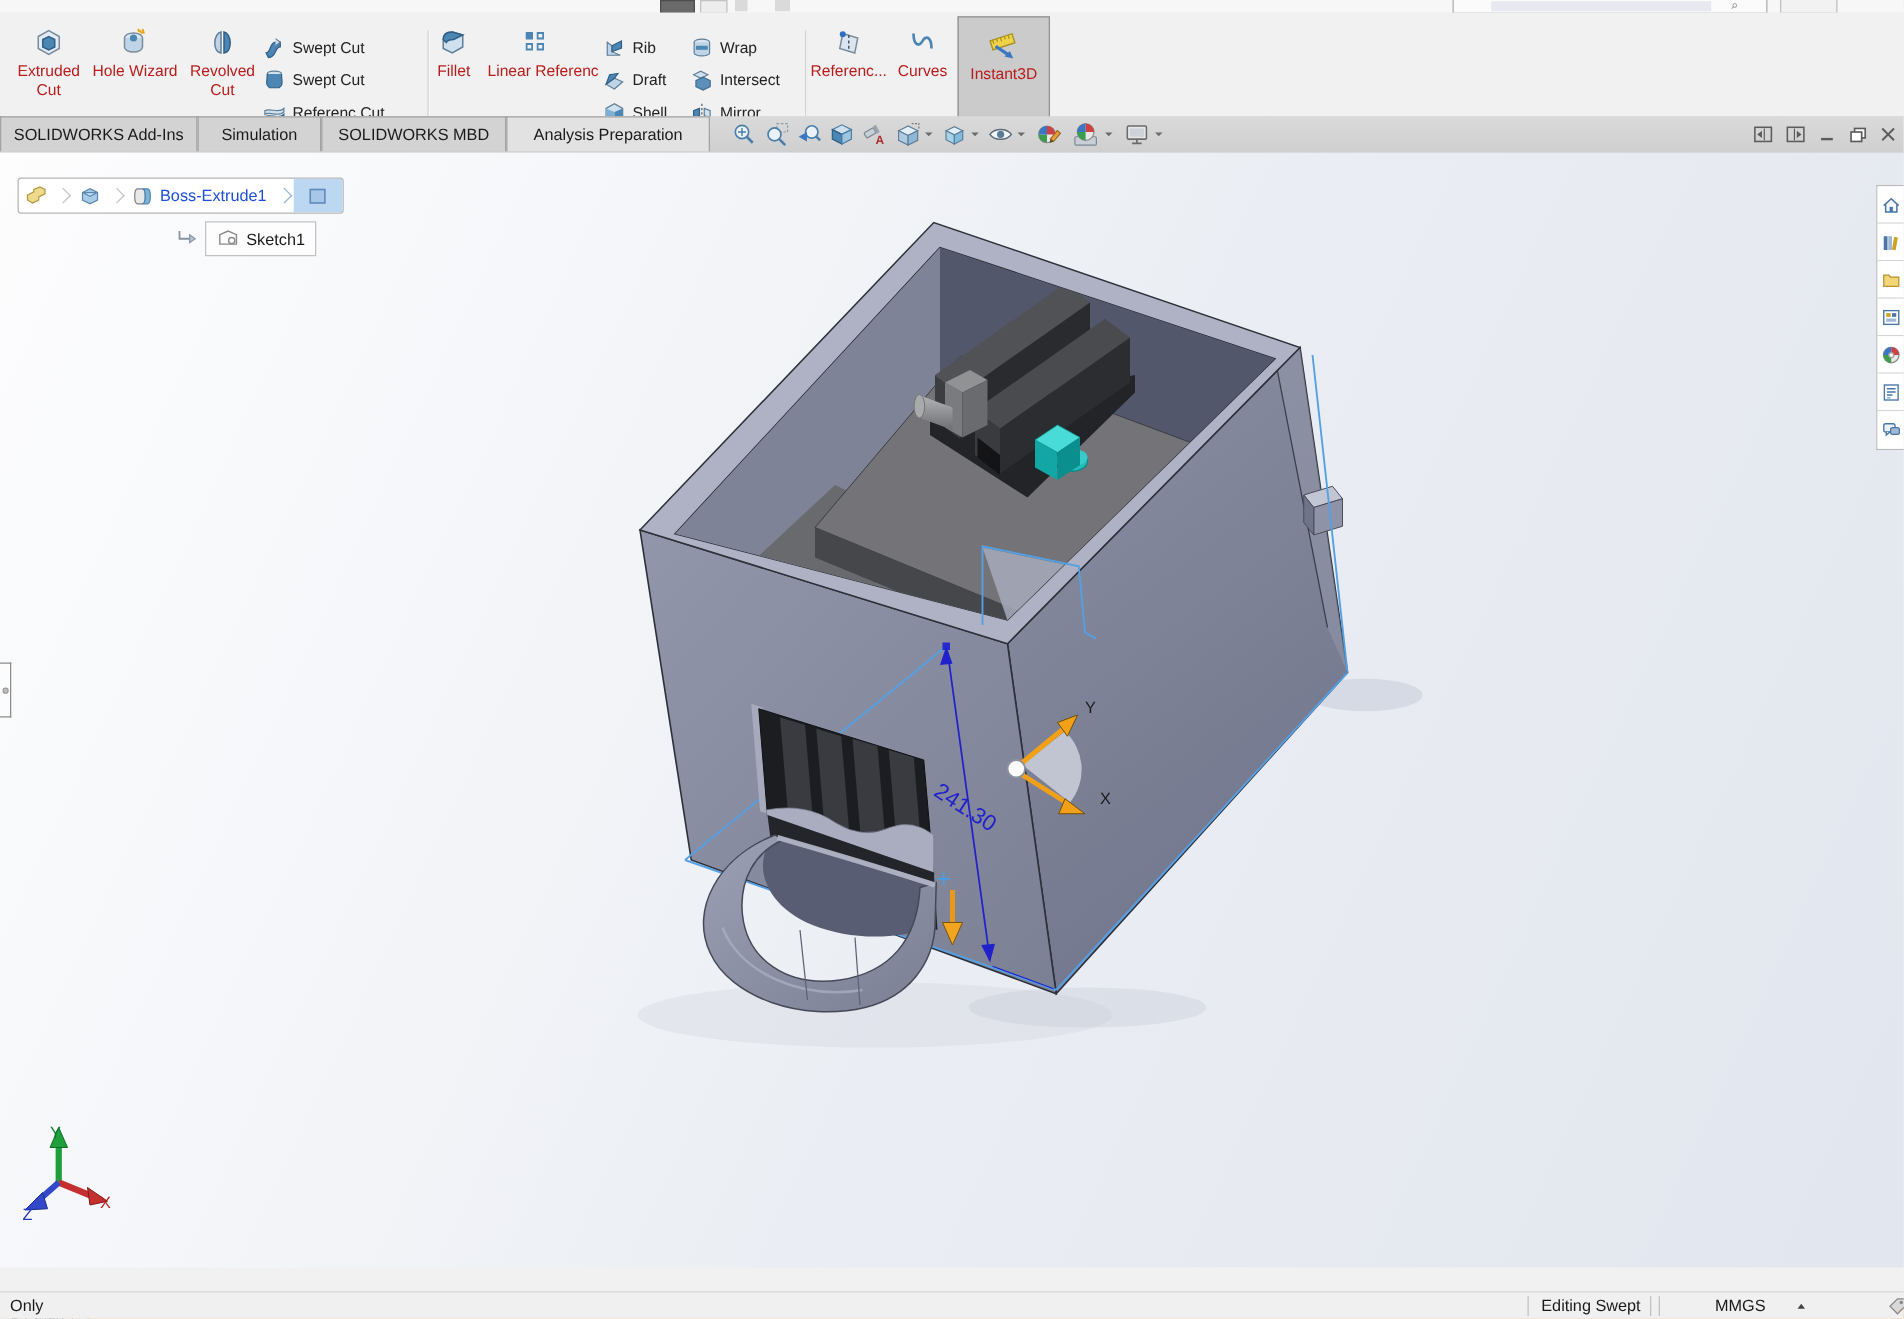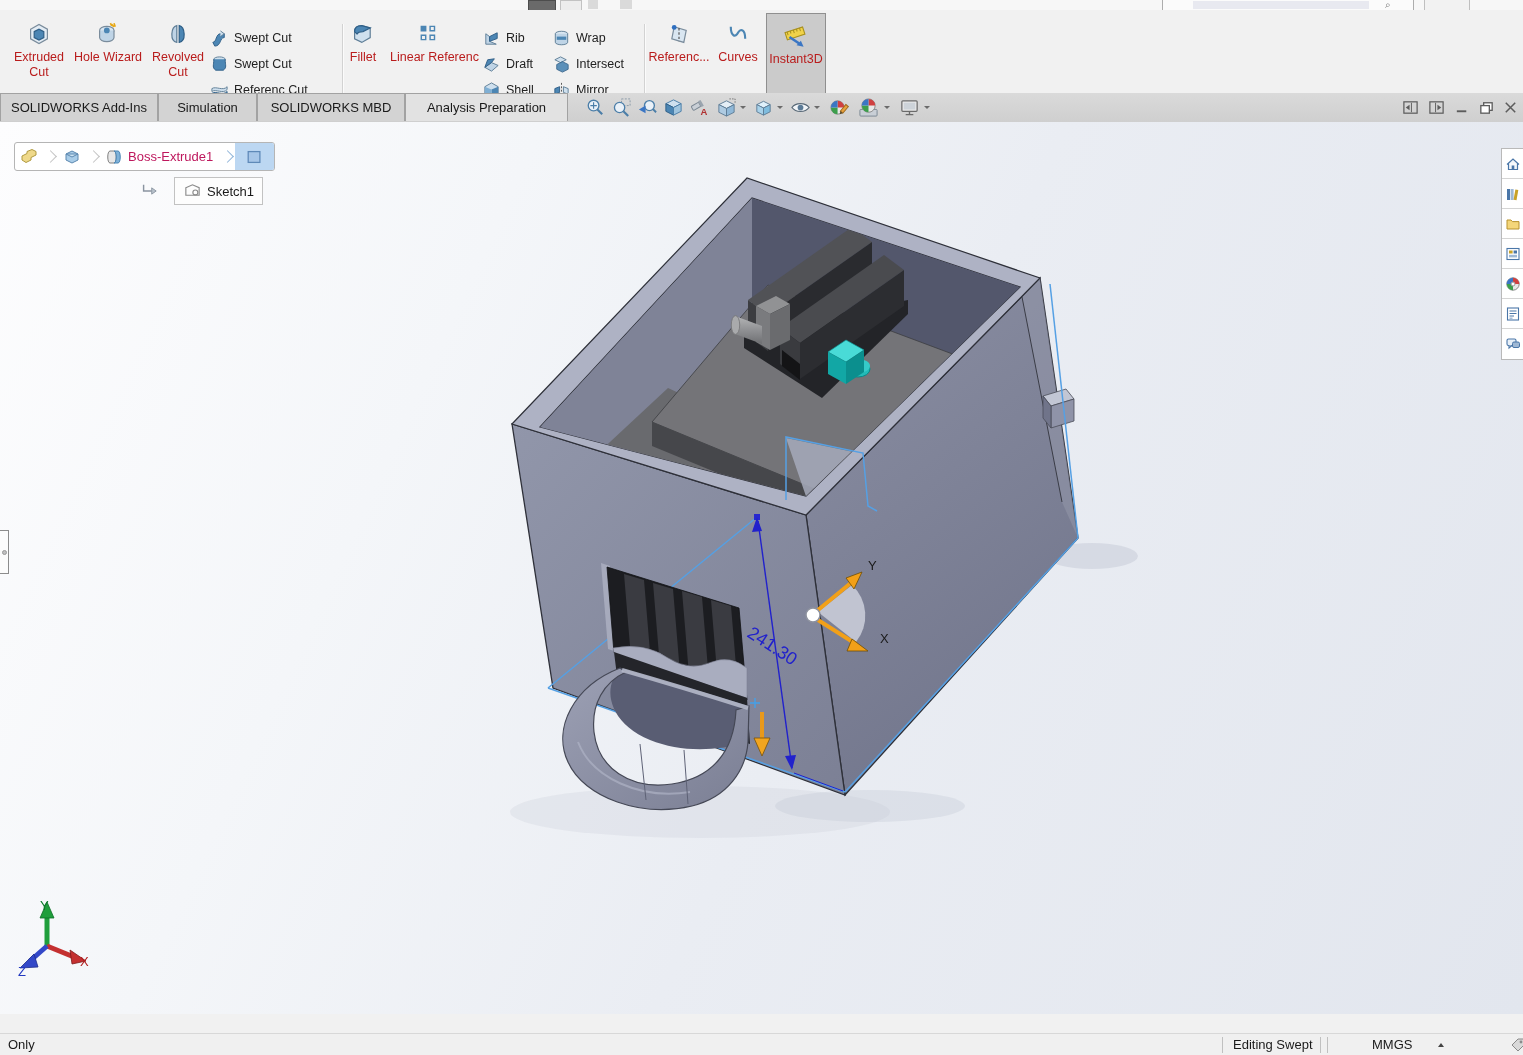--- a/index.html
+++ b/index.html
@@ -42,23 +42,23 @@
   #viewport{left:0;top:122px;width:1523px;height:892px;
      background:linear-gradient(115deg,#FDFDFE 0%,#F4F6F9 28%,#EAEDF3 55%,#E2E6EE 100%);}
   #modelsvg{position:absolute;left:0;top:0;}
 
   
   #breadcrumb{left:14px;top:20px;height:27px;display:flex;align-items:stretch;
      background:#FFFFFF;border:1px solid #B5B5B5;border-radius:3px;overflow:hidden;}
   .bc-seg{display:flex;align-items:center;padding:0 4px;position:relative;}
   .bc-chev{width:8px;height:8px;border-top:1.5px solid #C3C3C3;border-right:1.5px solid #C3C3C3;
      transform:rotate(45deg);margin:0 3px;align-self:center;}
-  .bc-label{font-size:13px;color:#be185d;padding:0 3px;white-space:nowrap;}
+  .bc-label{font-size:13px;color:#1d4ed8;padding:0 3px;white-space:nowrap;}
   .bc-sel{background:#BCD7F2;display:flex;align-items:center;padding:0 10px;}
-  #sketchrow{left:140px;top:55px;height:28px;display:flex;align-items:center;gap:16px;}
+  #sketchrow{left:140px;top:55px;height:28px;display:flex;align-items:center;gap:6px;}
   #sketchbox{display:flex;align-items:center;gap:5px;background:#FDFDFD;border:1px solid #C2C2C2;height:26px;padding:0 8px;}
   #sketchbox span{font-size:13px;color:#1A1A1A;}
 
   
   #taskpane{right:0;top:26px;width:21px;background:#F8F8F8;border:1px solid #B9B9B9;border-right:none;}
   .tp-cell{width:21px;height:30px;border-bottom:1px solid #D4D4D4;overflow:hidden;display:flex;align-items:center;box-sizing:border-box;padding-left:3px;background:#FFF;}
   .tp-cell:last-child{border-bottom:none;}
 
   
   #rollback{left:0;top:408px;width:9px;height:44px;background:#FCFCFC;border:1px solid #8C8C8C;border-left:none;box-sizing:border-box;}
@@ -432,21 +432,21 @@
   <div class="rb-car" style="left:674px;top:86px"></div>
 
   <div class="rb-big" style="left:712px;width:52px">
     <span class="rb-ic"><svg width="24" height="24">
           <use href="#sym-curves"></use>
         </svg></span>
     <span class="rb-lb">Curves</span>
   </div>
   <div class="rb-car" style="left:734px;top:86px"></div>
 
-  <div class="rb-big" id="instant3d" style="left:766px;width:60px">
+  <div class="rb-big" id="instant3d" style="left:766px;width:74px">
     <span class="rb-ic"><svg width="26" height="26">
           <use href="#sym-instant3d"></use>
         </svg></span>
     <span class="rb-lb">Instant3D</span>
   </div>
 </div>
 
 <div id="tabrow" class="abs">
   <div class="cmdtab" style="left:0;width:158px">
       <span>SOLIDWORKS Add-Ins</span>

